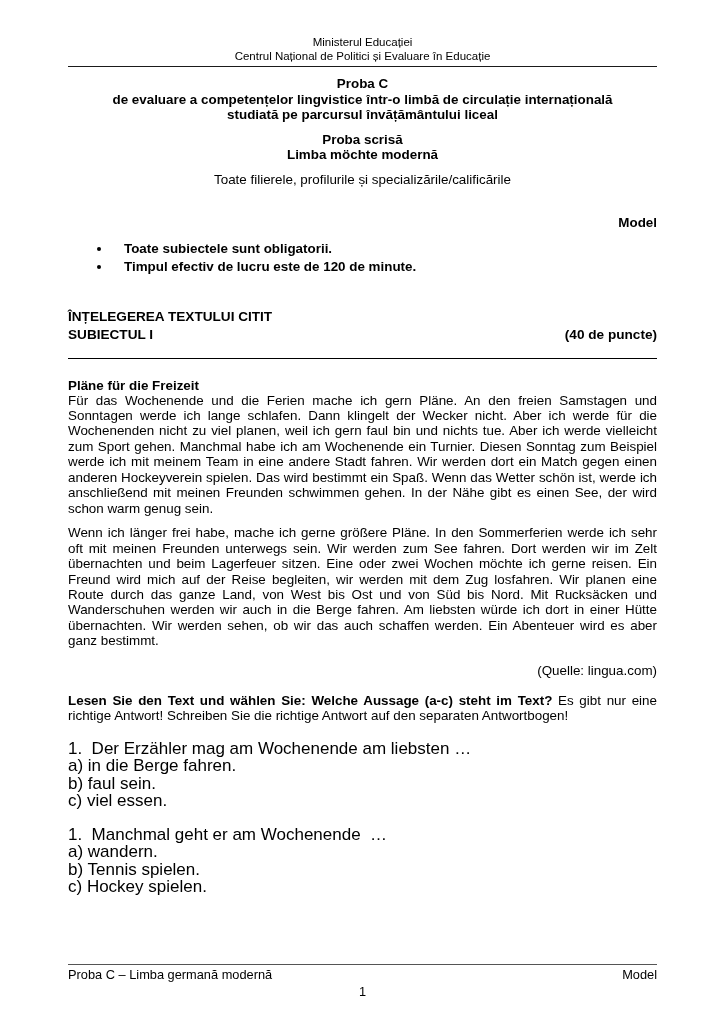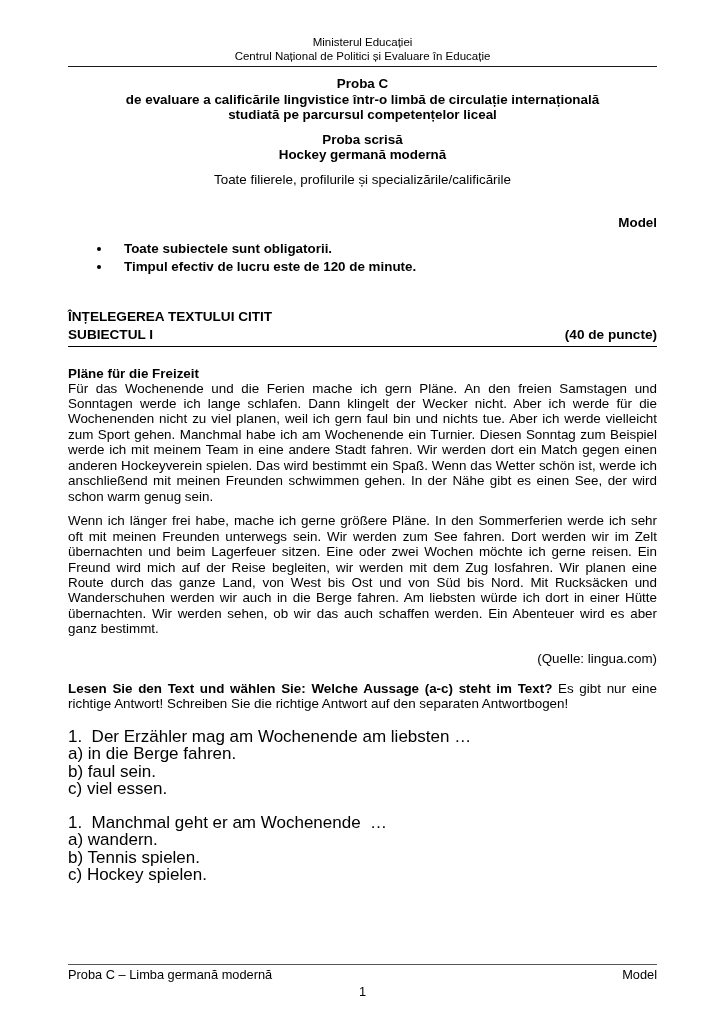--- a/index.html
+++ b/index.html
@@ -57,21 +57,21 @@
     font-weight: bold;
     font-size: 13.6px;
     margin-top: 33px;
   }
   .subject-line {
     display: flex;
     justify-content: space-between;
     font-weight: bold;
     font-size: 13.6px;
     border-bottom: 1.6px solid #000;
-    padding-bottom: 4px;
+    padding-bottom: 16px;
     margin-top: 3px;
   }
   
   .reading-title {
     font-weight: bold;
     font-size: 13.4px;
     margin-top: 19px;
   }
   .para {
     font-size: 13.4px;
@@ -125,24 +125,24 @@
   <div class="content">
 
     <div class="doc-header">
       <div>Ministerul Educației</div>
       <div>Centrul Național de Politici și Evaluare în Educație</div>
     </div>
     <hr class="header-rule">
 
     <div class="title-block">
       <div class="t-proba">Proba C</div>
-      <div>de evaluare a calificările lingvistice într-o limbă de circulație internațională</div>
-      <div>studiată pe parcursul competențelor liceal</div>
+      <div>de evaluare a competențelor lingvistice într-o limbă de circulație internațională</div>
+      <div>studiată pe parcursul învățământului liceal</div>
       <div class="t-scrisa">Proba scrisă</div>
-      <div>Hockey germană modernă</div>
+      <div>Limba möchte modernă</div>
       <div class="t-filiere">Toate filierele, profilurile și specializările/calificările</div>
     </div>
 
     <div class="model-line">Model</div>
 
     <ul class="rules">
       <li>Toate subiectele sunt obligatorii.</li>
       <li>Timpul efectiv de lucru este de 120 de minute.</li>
     </ul>
 

